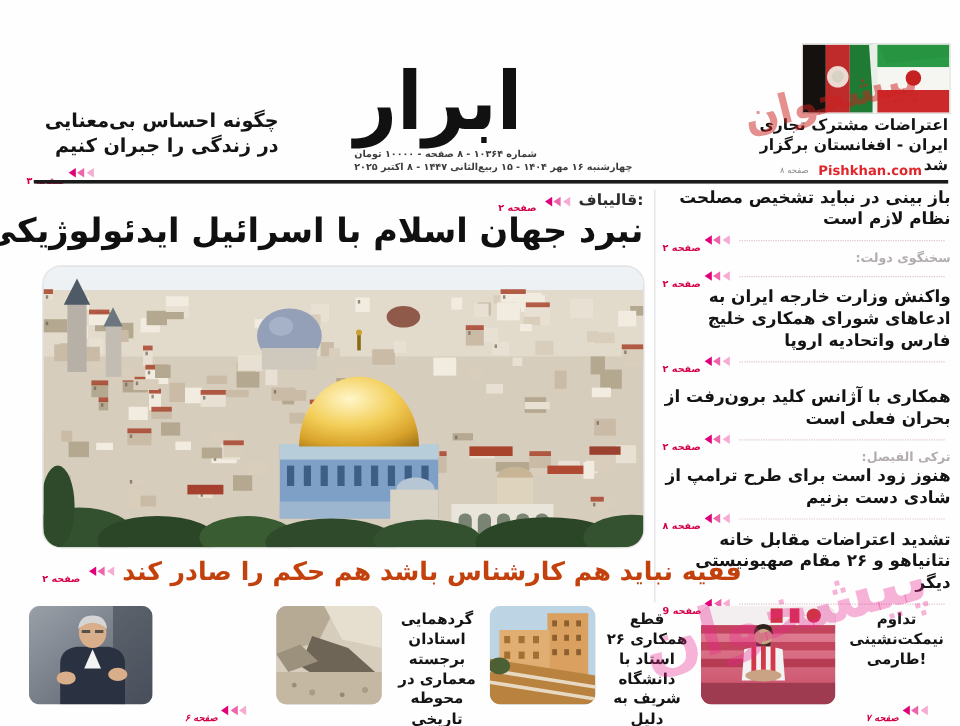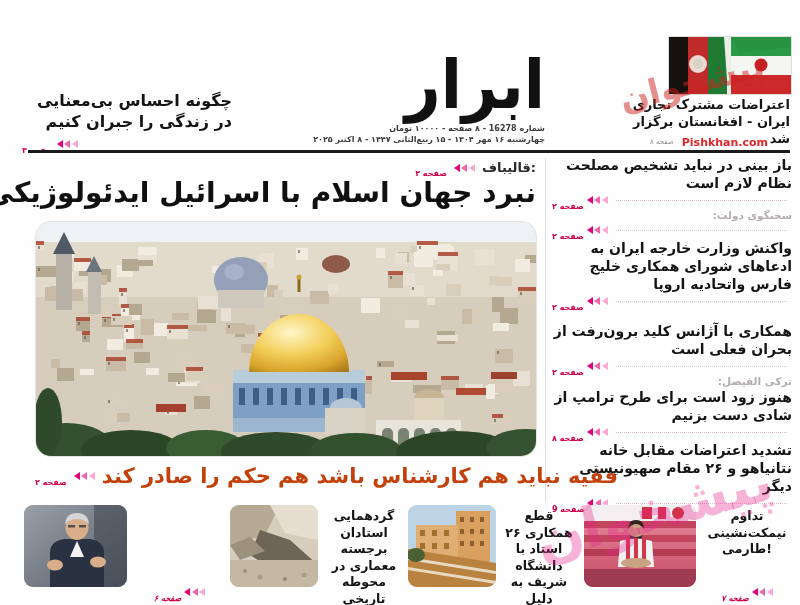--- a/index.html
+++ b/index.html
@@ -1,20 +1,20 @@
 <!DOCTYPE html>
 <html dir="rtl" lang="fa"><head>
 <meta charset="utf-8">
 <style>
   html,body{margin:0;padding:0;background:#fff;}
   body{width:800px;height:605px;overflow:hidden;font-family:"DejaVu Sans","Liberation Sans",sans-serif;}
   #page{position:relative;width:800px;height:605px;background:#fefefe;overflow:hidden;}
   .abs{position:absolute;}
   
-  #masthead{left:295px;top:48px;width:250px;text-align:right;color:#111;}
+  #masthead{left:295px;top:48px;width:250px;text-align:left;color:#111;}
   #paper-title{font-size:62px;font-weight:700;line-height:74px;transform:scaleY(1.08);letter-spacing:-2px;}
   .mastline{font-size:8px;color:#3c3c3c;line-height:10.5px;font-weight:700;}
   #heavy-rule{left:28px;top:150px;width:762px;height:3px;background:#1b1b1b;}
   
   #tl-story{left:22px;top:90px;width:210px;}
   #tl-story .t{font-size:16px;line-height:21px;font-weight:700;color:#141414;}
   
   #flags-box{left:668px;top:36px;width:122px;height:57px;overflow:hidden;border:1px solid #ddd;}
   #flags-title{left:628px;top:96px;width:162px;font-size:13px;line-height:17px;font-weight:700;color:#141414;text-align:right;}
   #pishkhan-row{left:628px;top:131px;width:162px;text-align:center;direction:ltr;}
@@ -67,21 +67,21 @@
       <span class="chev">
           <i></i>
           <i></i>
           <i></i>
         </span>
     </div>
   </div>
 
   <div class="abs" id="masthead">
     <div id="paper-title">ابرار</div>
-    <div class="mastline" style="margin-top:2px;">شماره 16278 - ۸ صفحه - ۱۰۰۰۰ تومان</div>
+    <div class="mastline" style="margin-top:2px;">شماره ۱۰۳۶۴ - ۸ صفحه - ۱۰۰۰۰ تومان</div>
     <div class="mastline">چهارشنبه ۱۶ مهر ۱۴۰۴ - ۱۵ ربیع‌الثانی ۱۴۴۷ - ۸ اکتبر ۲۰۲۵</div>
   </div>
 
   <div class="abs" id="flags-box">
     <svg width="122" height="57" viewBox="0 0 122 57">
       <rect x="0" y="0" width="19" height="57" fill="#14110f"></rect>
       <rect x="19" y="0" width="20" height="57" fill="#bf2a2a"></rect>
       <rect x="39" y="0" width="19" height="57" fill="#1f7a33"></rect>
       <circle cx="29" cy="27" r="9" fill="#f0ece4" opacity="0.9"></circle>
       <circle cx="29" cy="27" r="5" fill="#d8d2c4"></circle>

